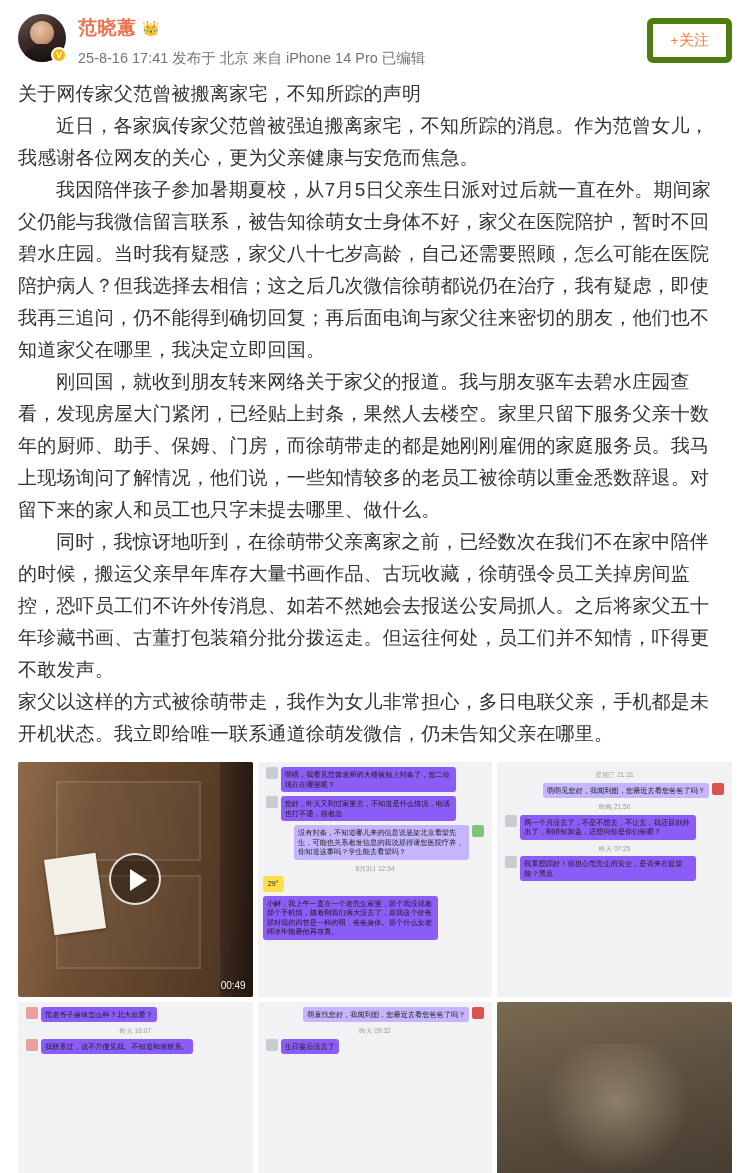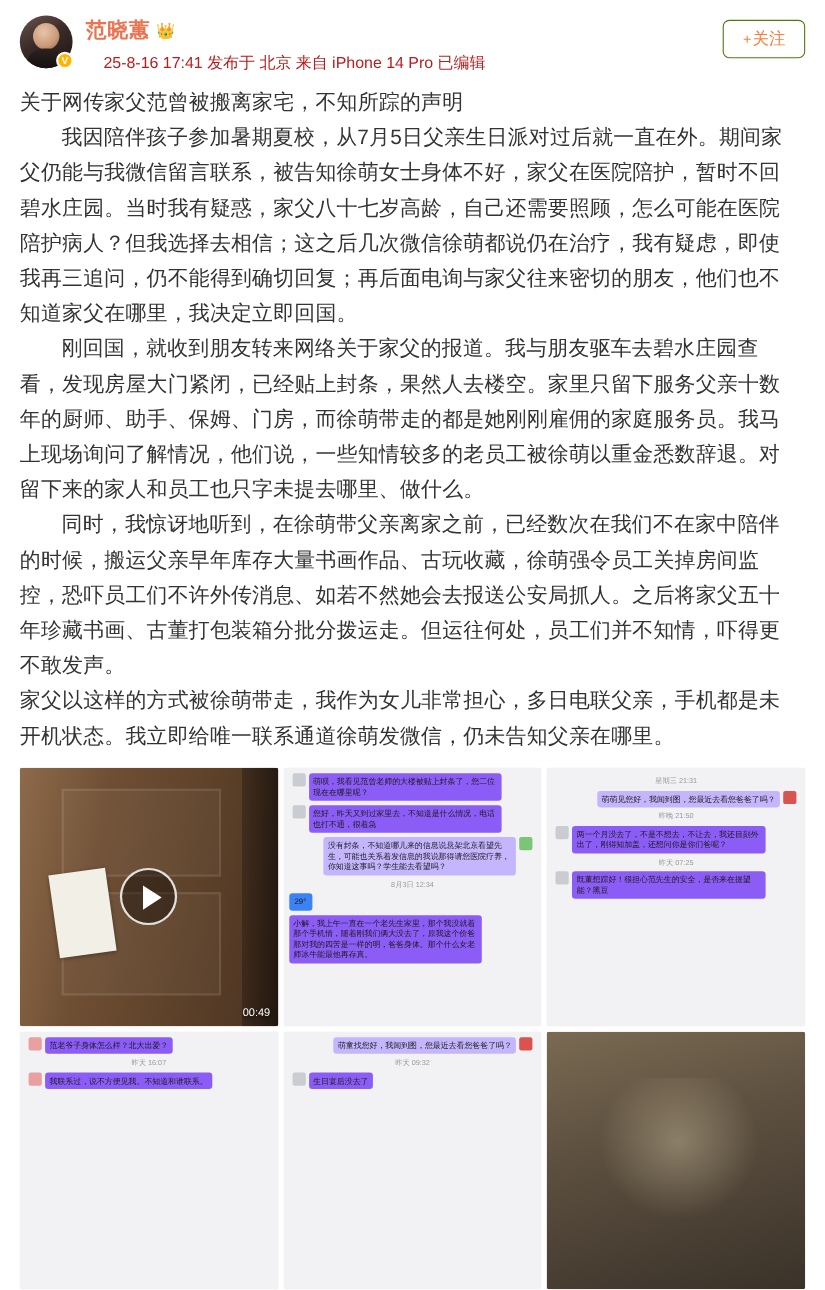--- a/index.html
+++ b/index.html
@@ -74,30 +74,29 @@
   }
   .crown-icon {
     display: inline-block;
     margin-left: 6px;
     font-size: 14px;
     line-height: 1;
   }
   .meta-row {
     margin-top: 7px;
     font-size: 14.5px;
-    color: #b91c1c;
+    color: #737373;
     line-height: 20px;
     white-space: nowrap;
-    margin-left: 16px;
   }
   .follow-btn {
     flex: 0 0 auto;
     margin-top: 4px;
     margin-left: 8px;
-    border: 1px solid #4d7c0f;
+    border: 6px solid #4d7c0f;
     color: #fa7d3b;
     background: #fff;
     border-radius: 6px;
     font-size: 15px;
     padding: 7px 17px;
     cursor: pointer;
     white-space: nowrap;
   }
   .follow-btn .plus { font-size: 13px; margin-right: 1px; }
 
@@ -216,21 +215,21 @@
     vertical-align: top;
     margin: 0 3px;
     background: #c9ccd1;
   }
   .avatar-sq.green { background: #7cc576; }
   .avatar-sq.red { background: #d9534f; }
   .avatar-sq.pink { background: #e8a0a0; }
   .chat-line { display: flex; margin-bottom: 4px; }
   .chat-line.out { justify-content: flex-end; }
   .chat-line .bubble { margin-bottom: 0; }
-  .temp-bubble { background:#3b82f6; display:inline-block; padding:3px 5px; border-radius:3px;text-align:center; }
+  .temp-bubble { background:#fde047; display:inline-block; padding:3px 5px; border-radius:3px;text-align:center; }
 
   
   .poster {
     background: linear-gradient(165deg,#7a6a52 0%,#5d5040 40%,#3a3229 100%);
   }
   .poster .glow {
     position: absolute;
     left: 20%; top: 18%;
     width: 62%; height: 55%;
     background: radial-gradient(ellipse at 50% 45%, rgba(255,240,200,.30), rgba(255,240,200,0) 70%);
@@ -253,20 +252,21 @@
       </div>
       <div class="meta-row">25-8-16 17:41 发布于 北京 来自 iPhone 14 Pro 已编辑</div>
     </div>
     <button class="follow-btn">
       <span class="plus">+</span><span>关注</span>
     </button>
   </div>
 
   <div class="post-body">
     <p class="post-title">关于网传家父范曾被搬离家宅，不知所踪的声明</p>
+    <p class="indent">近日，各家疯传家父范曾被强迫搬离家宅，不知所踪的消息。作为范曾女儿，我感谢各位网友的关心，更为父亲健康与安危而焦急。</p>
     <p class="indent">我因陪伴孩子参加暑期夏校，从7月5日父亲生日派对过后就一直在外。期间家父仍能与我微信留言联系，被告知徐萌女士身体不好，家父在医院陪护，暂时不回碧水庄园。当时我有疑惑，家父八十七岁高龄，自己还需要照顾，怎么可能在医院陪护病人？但我选择去相信；这之后几次微信徐萌都说仍在治疗，我有疑虑，即使我再三追问，仍不能得到确切回复；再后面电询与家父往来密切的朋友，他们也不知道家父在哪里，我决定立即回国。</p>
     <p class="indent">刚回国，就收到朋友转来网络关于家父的报道。我与朋友驱车去碧水庄园查看，发现房屋大门紧闭，已经贴上封条，果然人去楼空。家里只留下服务父亲十数年的厨师、助手、保姆、门房，而徐萌带走的都是她刚刚雇佣的家庭服务员。我马上现场询问了解情况，他们说，一些知情较多的老员工被徐萌以重金悉数辞退。对留下来的家人和员工也只字未提去哪里、做什么。</p>
     <p class="indent">同时，我惊讶地听到，在徐萌带父亲离家之前，已经数次在我们不在家中陪伴的时候，搬运父亲早年库存大量书画作品、古玩收藏，徐萌强令员工关掉房间监控，恐吓员工们不许外传消息、如若不然她会去报送公安局抓人。之后将家父五十年珍藏书画、古董打包装箱分批分拨运走。但运往何处，员工们并不知情，吓得更不敢发声。</p>
     <p>家父以这样的方式被徐萌带走，我作为女儿非常担心，多日电联父亲，手机都是未开机状态。我立即给唯一联系通道徐萌发微信，仍未告知父亲在哪里。</p>
   </div>
 
   <div class="media-grid">
 
     <div class="media-cell">
       <div class="media-inner door">

